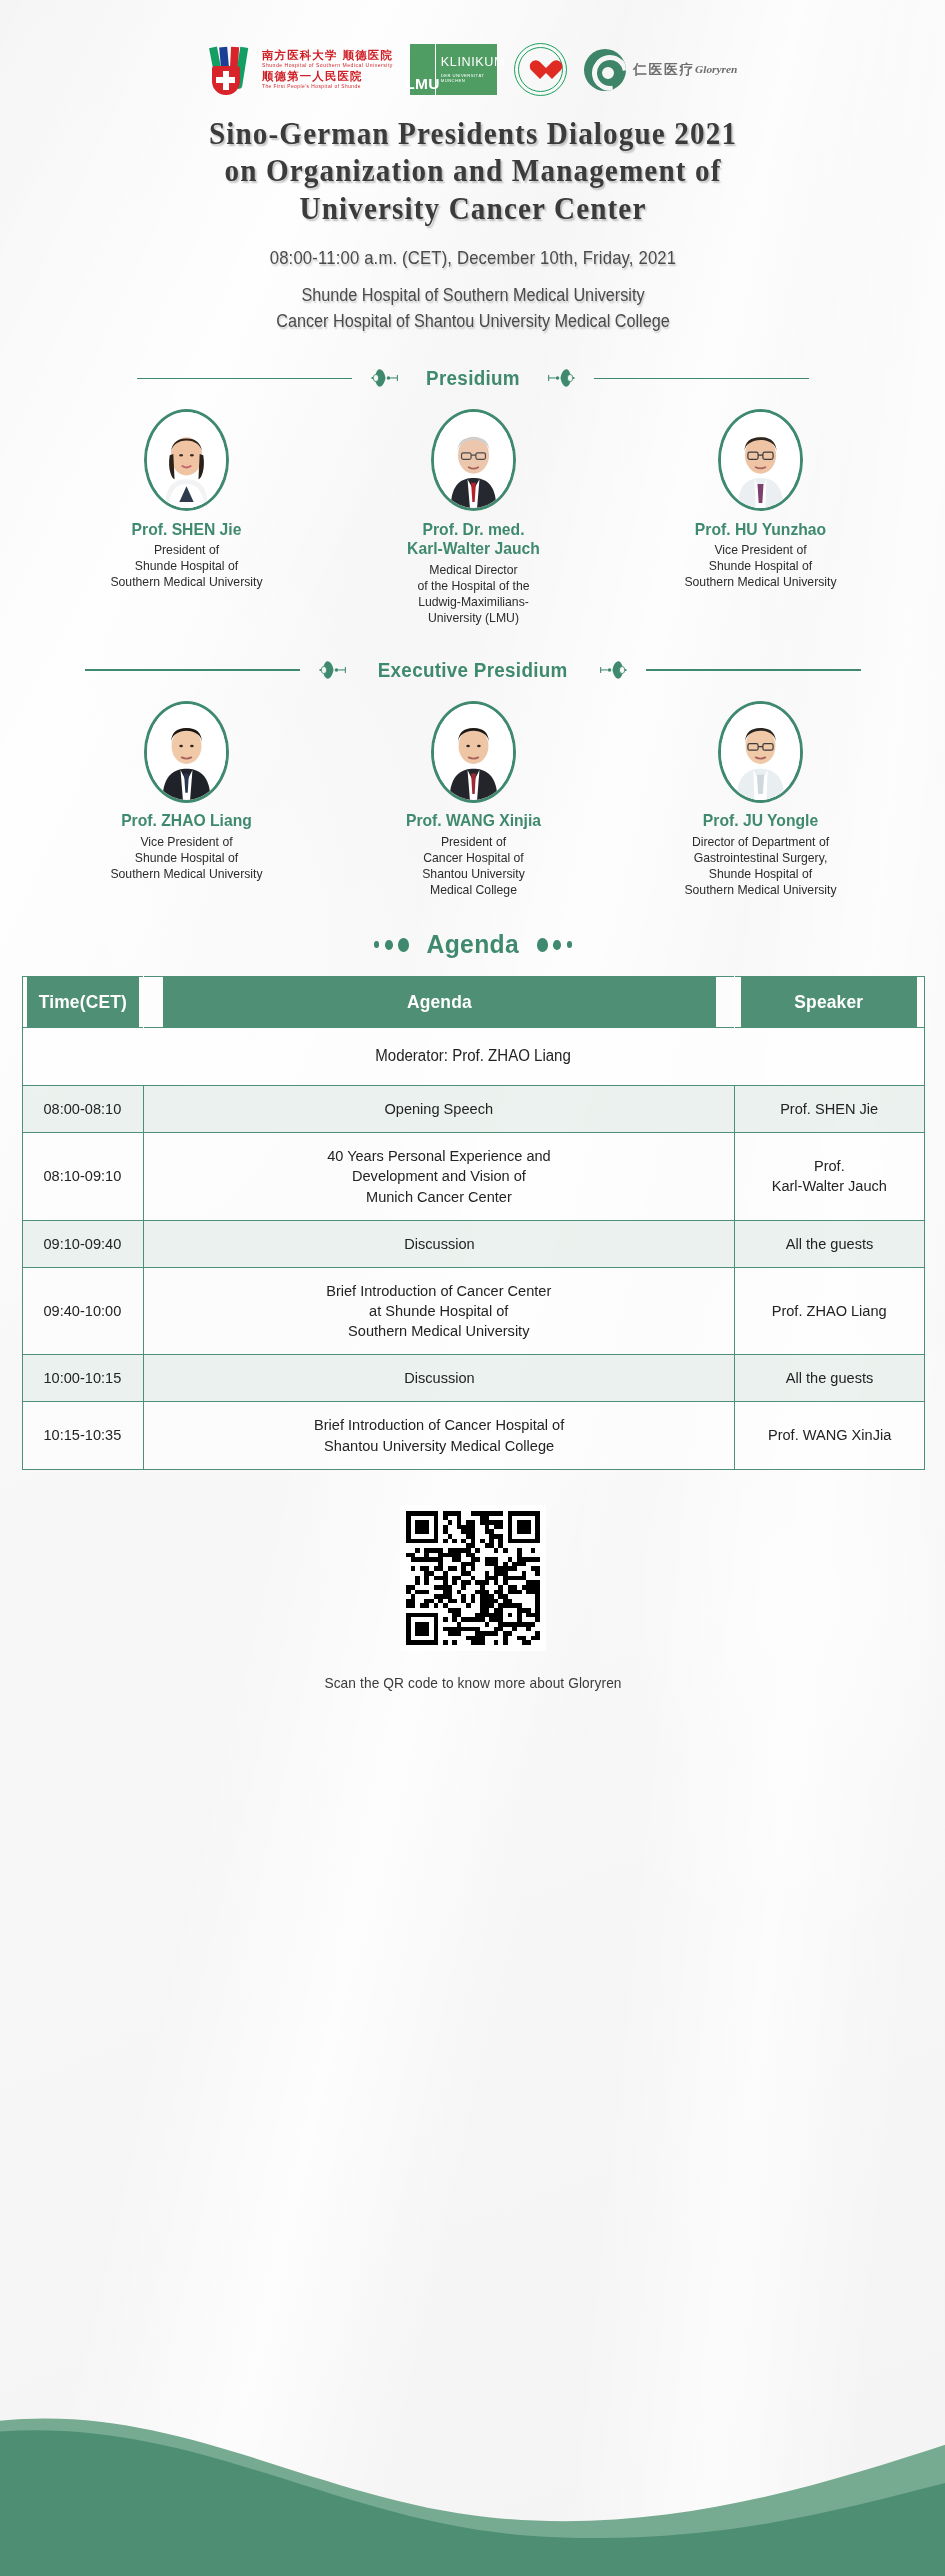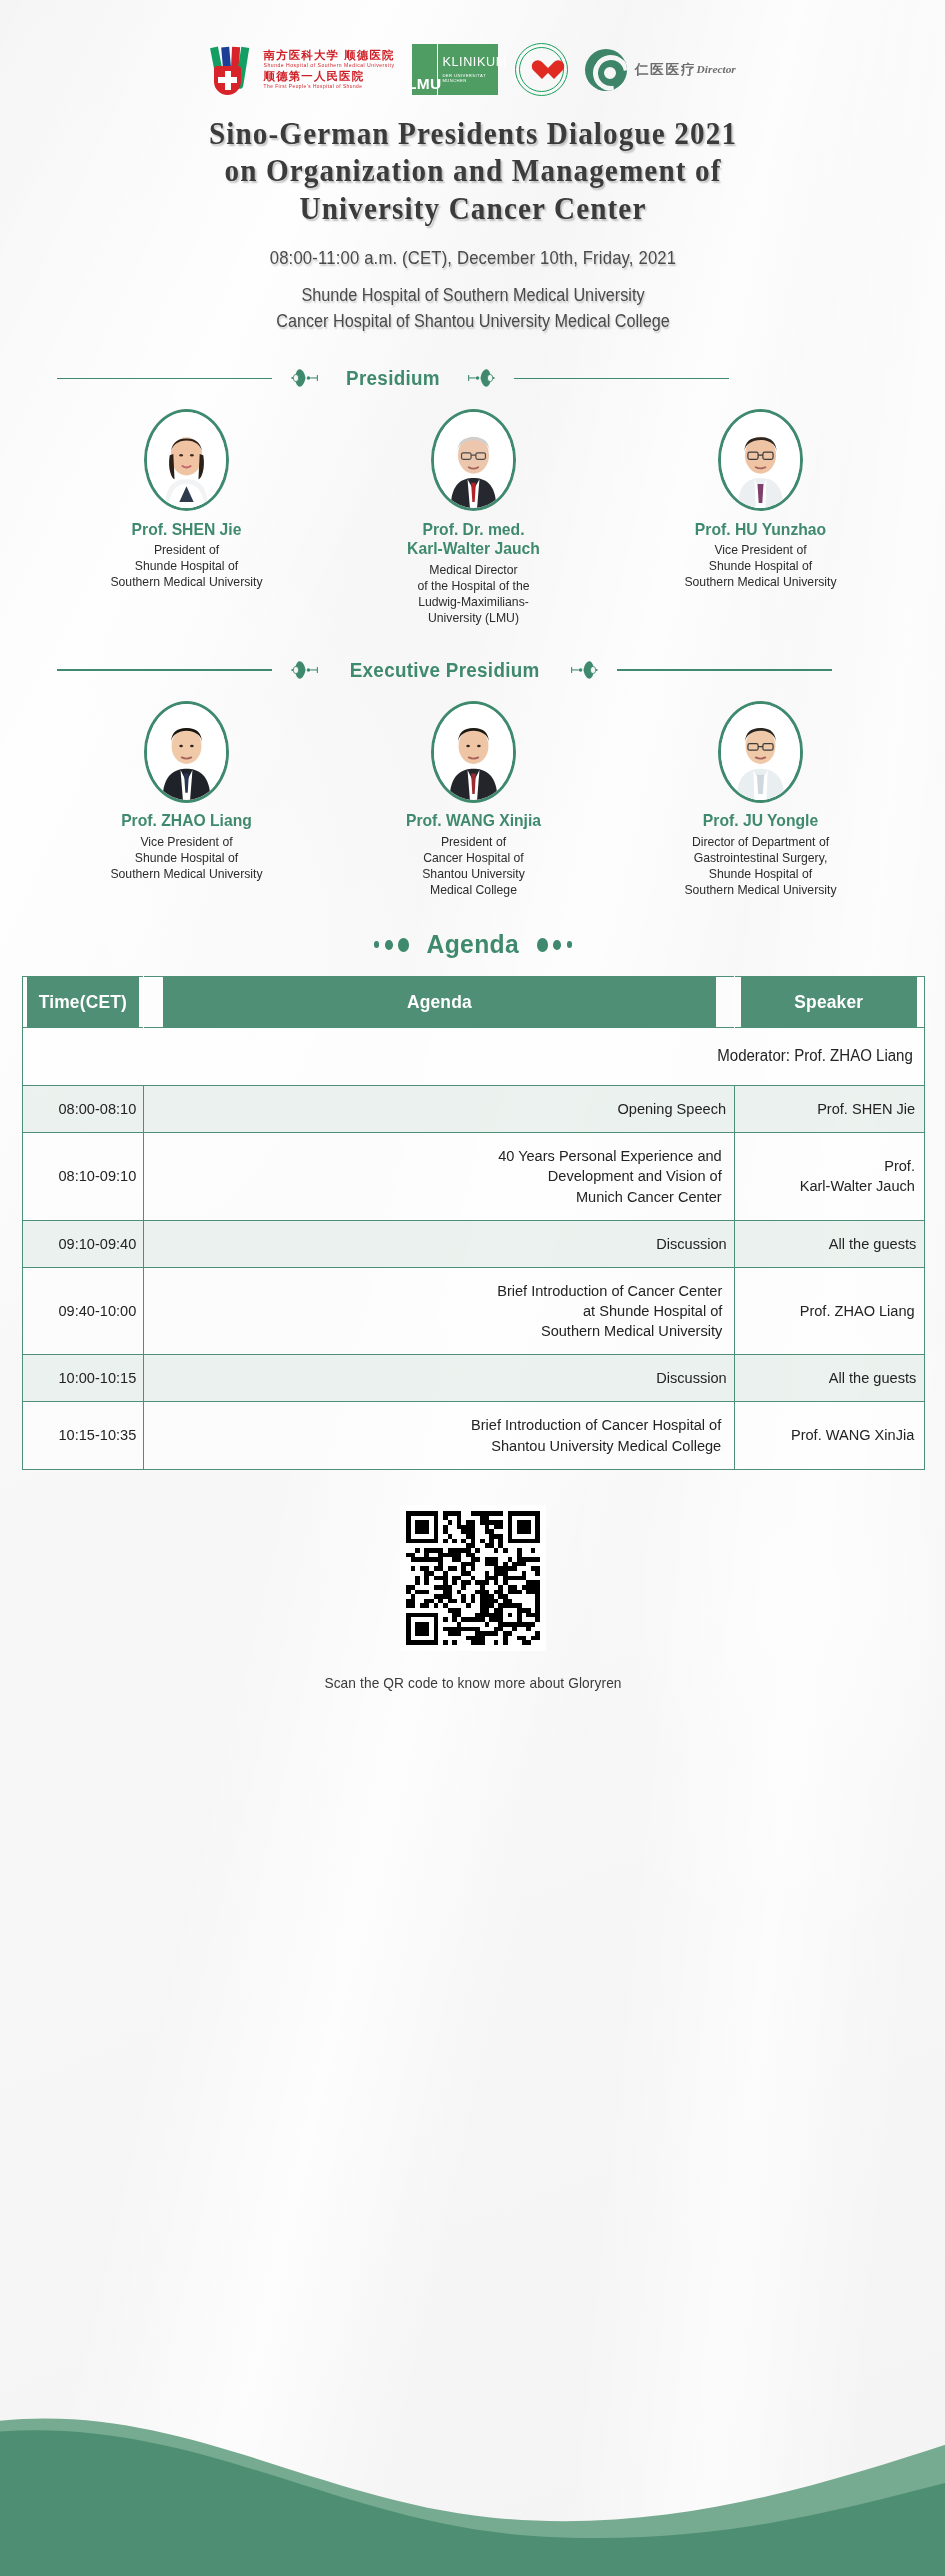--- a/index.html
+++ b/index.html
@@ -136,21 +136,21 @@
     color:#4a4a4a;
     line-height:1.42;
     margin-top:14.3px;
     text-shadow:1.2px 1.8px 1.8px rgba(140,140,140,.45);
     transform:scaleX(.9);
   }
 
   
   .section-head{
     position:relative;
-    display:flex;align-items:center;
+    display:flex;align-items:center;justify-content:center;
     gap:12px;margin:26px 57px 0 57px;
   }
   .sh-rule{flex:1;height:1.2px;background:#3f8a6e;max-width:215px;}
   .flourish{width:37px;height:36px;flex:none;}
   .sh-label{
     color:#3f8a6e;font-size:20.3px;font-weight:bold;
     padding:0 9.6px;white-space:nowrap;letter-spacing:0.3px;
     transform:scaleX(.93);
   }
 
@@ -201,21 +201,21 @@
   thead th{
     background:#4f8f76;color:#fff;font-weight:bold;
     font-size:18.5px;padding:14.3px 3.6px;
     border-right:1.2px solid #fff;
     letter-spacing:0.2px;
     transform:scaleX(.94);
   }
   thead th:last-child{border-right:none;}
   tbody td{
     border:0.9px solid #4e9077;
-    text-align:right;color:#232323;
+    text-align:center;color:#232323;
     font-size:15.5px;line-height:1.30;
     padding:13px 4.8px;
   }
   tbody td span{display:inline-block;transform:scaleX(.94);}
   tbody tr.tint td{background:rgba(224,234,229,.62);}
   tbody tr.moderator td{
     font-size:16px;padding:18px 4.8px;background:rgba(255,255,255,.45);
   }
   .c-time{width:111px;}
   .c-speaker{width:179px;}
@@ -272,21 +272,21 @@
     <div class="logo logo-shantou">
       <div class="seal">
         <div class="seal-heart"></div>
       </div>
     </div>
 
     <div class="logo logo-gloryren">
       <div class="glory-mark"></div>
       <div class="glory-text">
         <div class="glory-cn">仁医医疗</div>
-        <div class="glory-en">Director</div>
+        <div class="glory-en">Gloryren</div>
       </div>
     </div>
   </div>
 
   <div class="title">
     <div>Sino-German Presidents Dialogue 2021</div>
     <div>on Organization and Management of</div>
     <div>University Cancer Center</div>
   </div>
 

